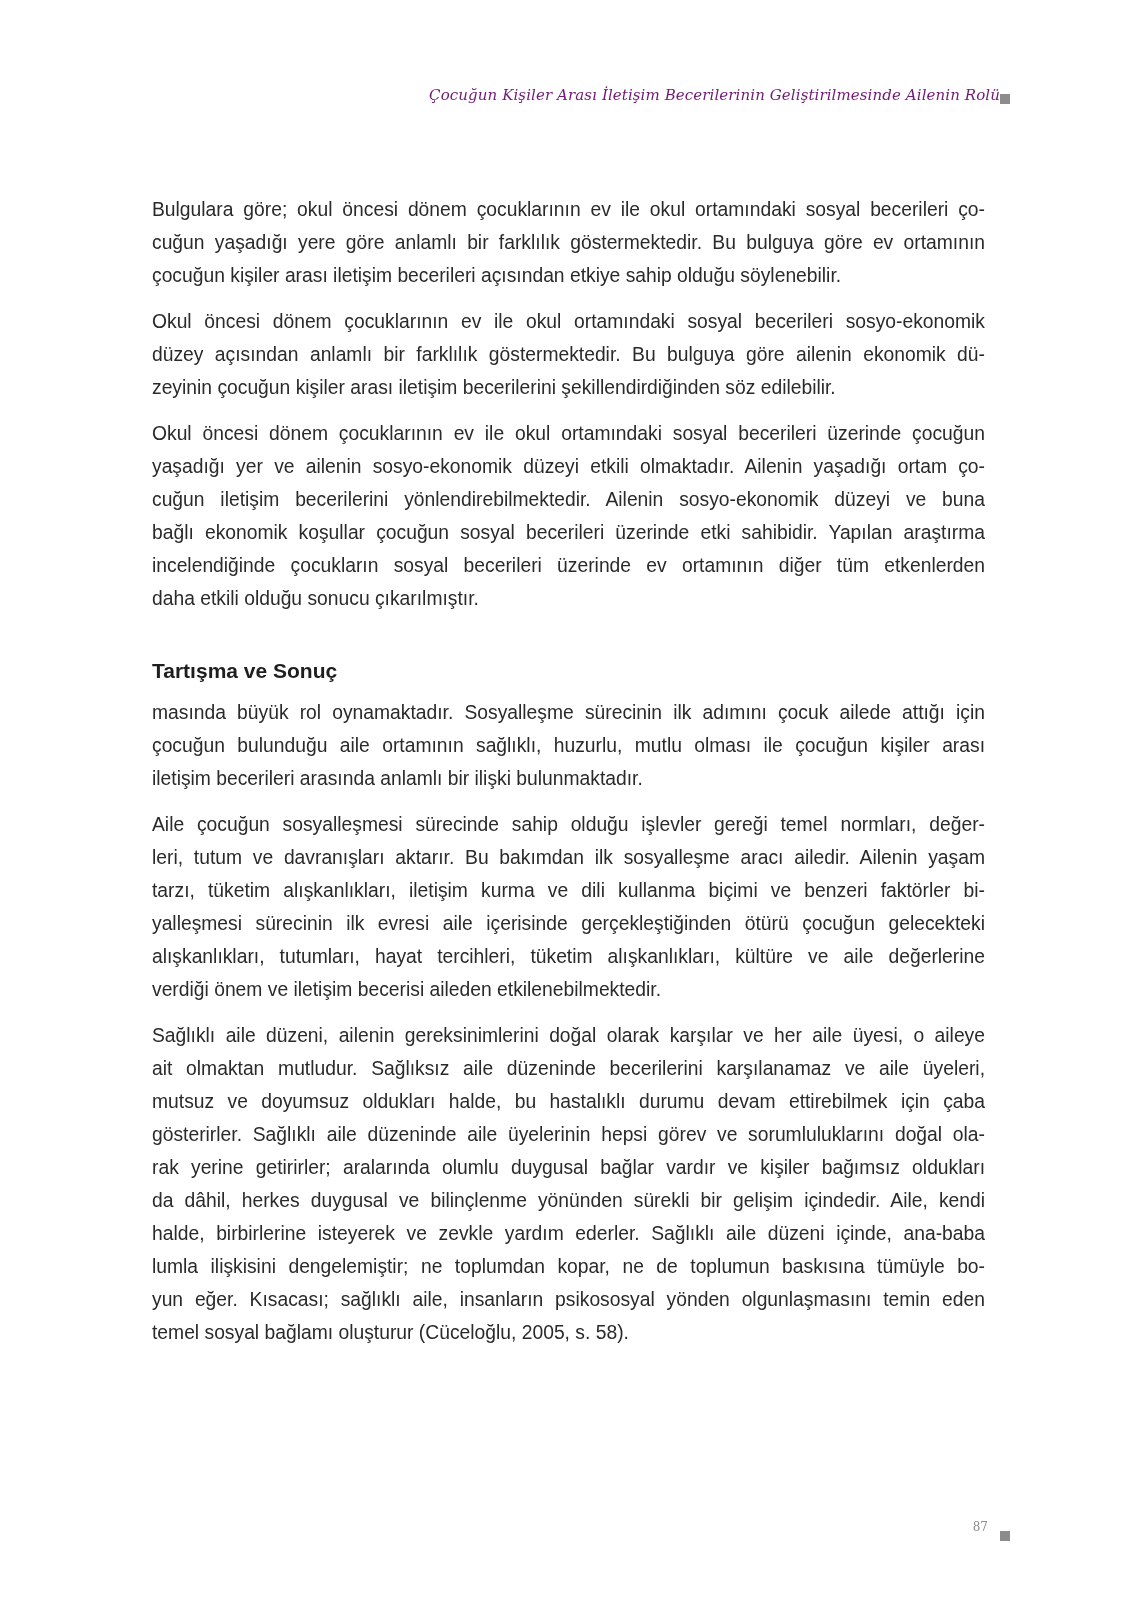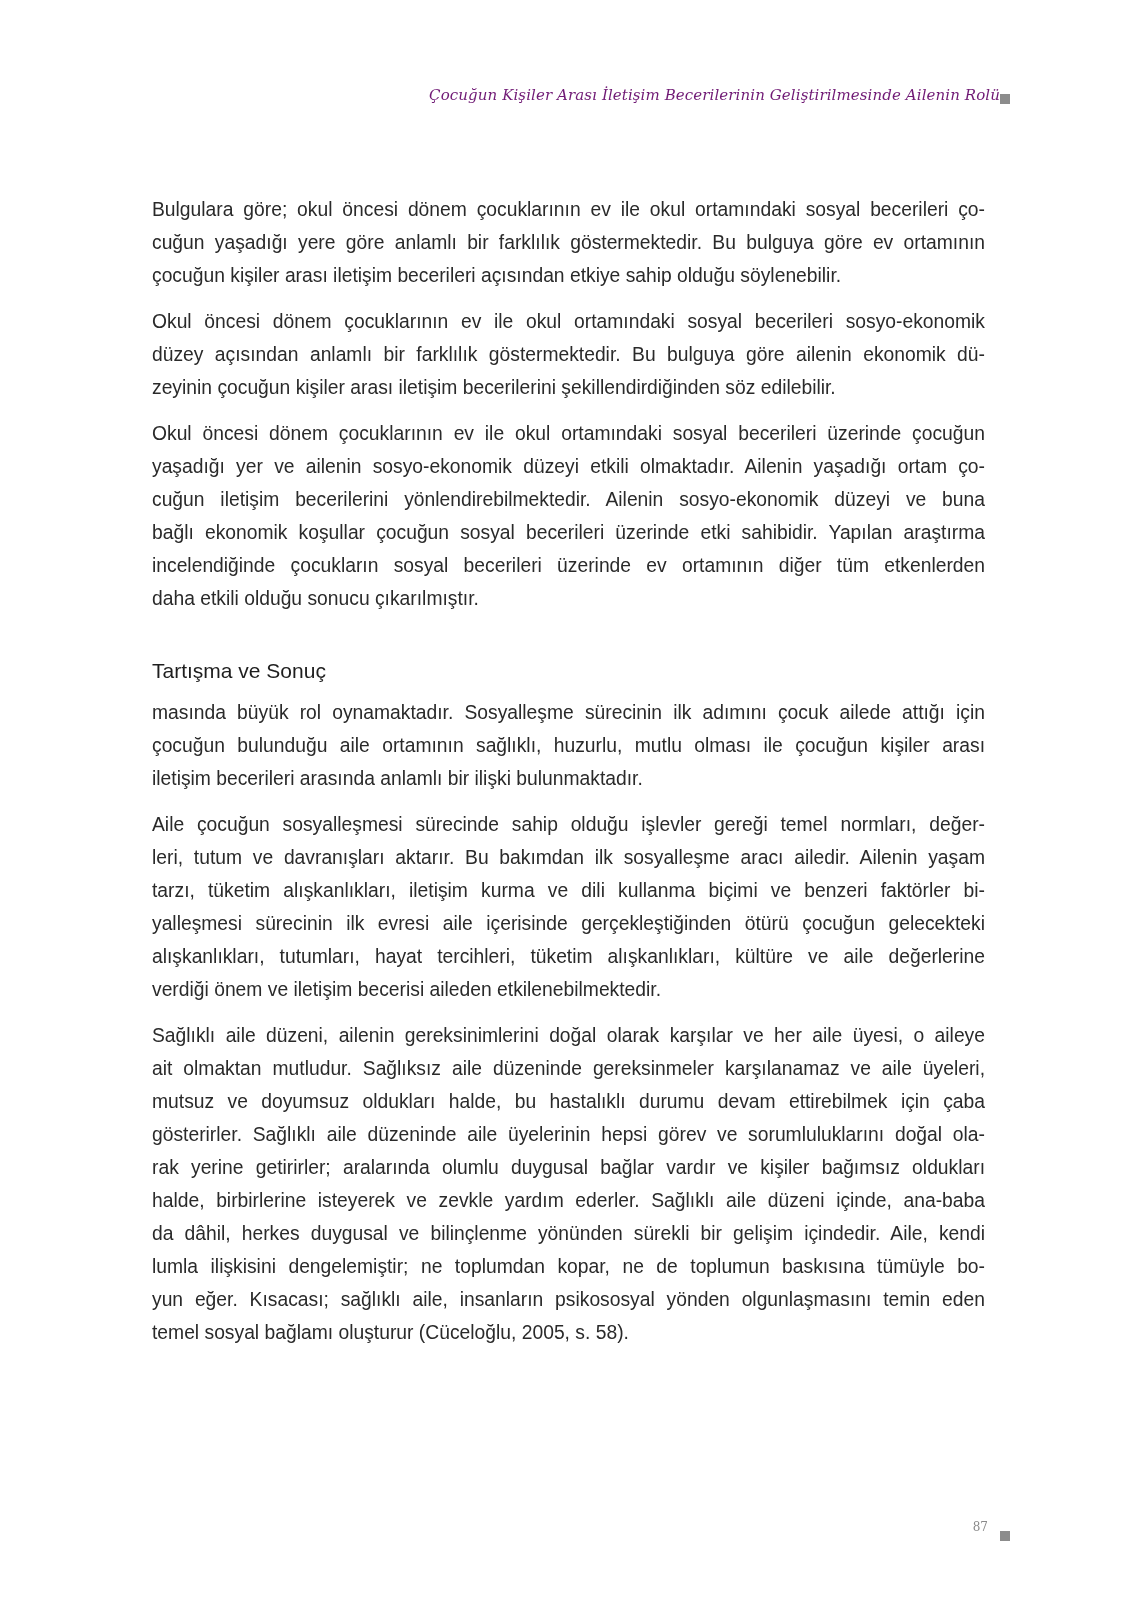--- a/index.html
+++ b/index.html
@@ -28,21 +28,21 @@
     .para { margin: 0 0 13px 0; }
     .line {
       display: block; height: 33px; line-height: 33px;
       text-align: justify; text-align-last: justify; white-space: nowrap;
       overflow: visible;
     }
     .line.last { text-align-last: left; text-decoration: underline; }
     .line-inner { display: inline-block; width: 833px; text-align: justify; text-align-last: justify; }
     .line.last .line-inner { text-align-last: left; }
     .heading {
-      font-family: "Liberation Sans", sans-serif; font-weight: normal;
+      font-family: "Liberation Sans", sans-serif; font-weight: bold;
       font-size: 21px; color: #1e1e1e; margin: 39px 0 9px 0; height: 33px; line-height: 33px;
     }
   </style>
 </head>
 <body>
 
 <div class="running-header">Çocuğun Kişiler Arası İletişim Becerilerinin Geliştirilmesinde Ailenin Rolü</div>
 <div class="square sq-header"></div>
 
 <div class="content">
@@ -79,26 +79,26 @@
       <p class="para">
         <span class="line"><span class="line-inner">Aile çocuğun sosyalleşmesi sürecinde sahip olduğu işlevler gereği temel normları, değer-</span></span>
         <span class="line"><span class="line-inner">leri, tutum ve davranışları aktarır. Bu bakımdan ilk sosyalleşme aracı ailedir. Ailenin yaşam</span></span>
         <span class="line"><span class="line-inner">tarzı, tüketim alışkanlıkları, iletişim kurma ve dili kullanma biçimi ve benzeri faktörler bi-</span></span>
         <span class="line"><span class="line-inner">yalleşmesi sürecinin ilk evresi aile içerisinde gerçekleştiğinden ötürü çocuğun gelecekteki</span></span>
         <span class="line"><span class="line-inner">alışkanlıkları, tutumları, hayat tercihleri, tüketim alışkanlıkları, kültüre ve aile değerlerine</span></span>
         <span class="line last"><span class="line-inner">verdiği önem ve iletişim becerisi aileden etkilenebilmektedir.</span></span>
       </p>
       <p class="para">
         <span class="line"><span class="line-inner">Sağlıklı aile düzeni, ailenin gereksinimlerini doğal olarak karşılar ve her aile üyesi, o aileye</span></span>
-        <span class="line"><span class="line-inner">ait olmaktan mutludur. Sağlıksız aile düzeninde gereksinmeler karşılanamaz ve aile üyeleri,</span></span>
+        <span class="line"><span class="line-inner">ait olmaktan mutludur. Sağlıksız aile düzeninde becerilerini karşılanamaz ve aile üyeleri,</span></span>
         <span class="line"><span class="line-inner">mutsuz ve doyumsuz oldukları halde, bu hastalıklı durumu devam ettirebilmek için çaba</span></span>
         <span class="line"><span class="line-inner">gösterirler. Sağlıklı aile düzeninde aile üyelerinin hepsi görev ve sorumluluklarını doğal ola-</span></span>
         <span class="line"><span class="line-inner">rak yerine getirirler; aralarında olumlu duygusal bağlar vardır ve kişiler bağımsız oldukları</span></span>
+        <span class="line"><span class="line-inner">da dâhil, herkes duygusal ve bilinçlenme yönünden sürekli bir gelişim içindedir. Aile, kendi</span></span>
         <span class="line"><span class="line-inner">halde, birbirlerine isteyerek ve zevkle yardım ederler. Sağlıklı aile düzeni içinde, ana-baba</span></span>
-        <span class="line"><span class="line-inner">da dâhil, herkes duygusal ve bilinçlenme yönünden sürekli bir gelişim içindedir. Aile, kendi</span></span>
         <span class="line"><span class="line-inner">lumla ilişkisini dengelemiştir; ne toplumdan kopar, ne de toplumun baskısına tümüyle bo-</span></span>
         <span class="line"><span class="line-inner">yun eğer. Kısacası;  sağlıklı aile, insanların psikososyal yönden olgunlaşmasını temin eden</span></span>
         <span class="line last"><span class="line-inner">temel sosyal bağlamı oluşturur (Cüceloğlu, 2005, s. 58).</span></span>
       </p>
     </div>
 </div>
 
 <div class="page-number">87</div>
 <div class="square sq-footer"></div>
 

